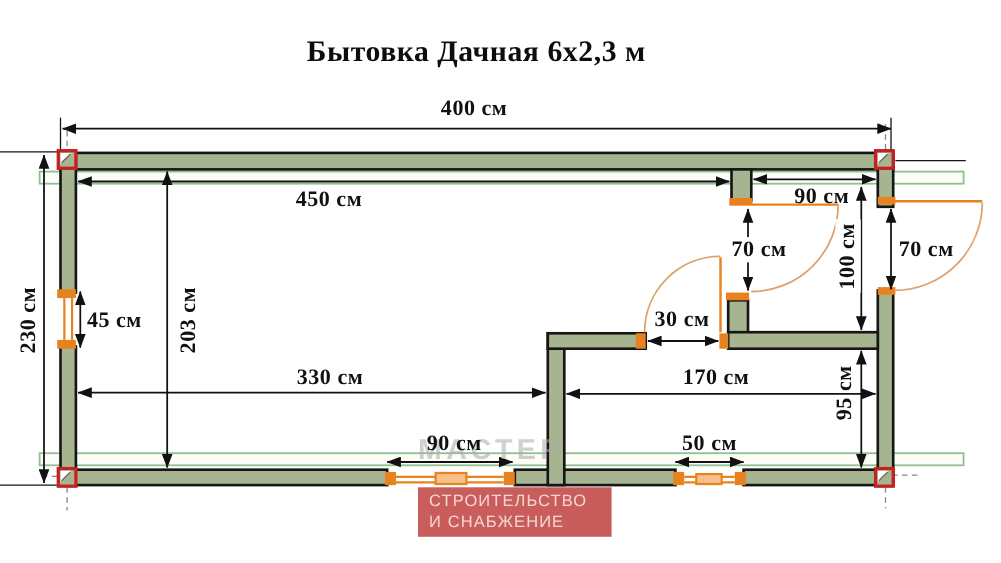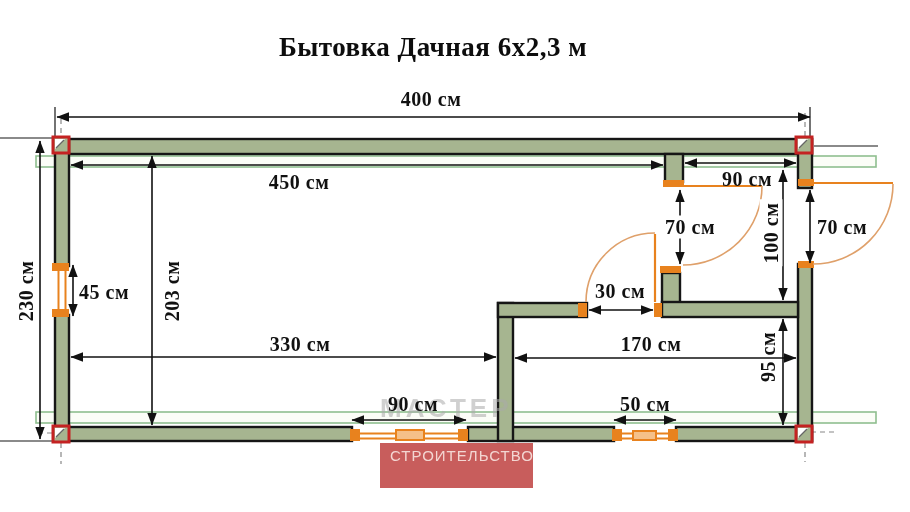--- a/index.html
+++ b/index.html
@@ -10,21 +10,21 @@
        white-space:nowrap;transform:translate(-50%,-50%);letter-spacing:0.5px;}
   .lbl.rot{transform:translate(-50%,-50%) rotate(-90deg);}
   .lbl.wbg{background:#ffffff;padding:0 3px;}
   .lbl.wbg.rot{padding:0 3px;}
   #page-title{position:absolute;z-index:3;transform:translate(-50%,-50%);
        font:bold 27px "Liberation Serif",serif;color:#0d0d0d;white-space:nowrap;letter-spacing:0.5px;}
   .wm{position:absolute;z-index:2;font-family:"Liberation Sans",sans-serif;font-weight:bold;
       color:rgba(170,170,170,0.55);white-space:nowrap;line-height:1;}
   #wm-snab{left:380px;top:357px;font-size:37px;letter-spacing:11px;}
   #wm-master{left:380px;top:395px;font-size:26px;letter-spacing:4px;text-align:center;}
-  #wm-redbox{position:absolute;z-index:2;left:380px;top:443px;width:153px;height:45px;
+  #wm-redbox{position:absolute;z-index:2;left:380px;top:443px;width:176px;height:45px;
       background:#c4504f;opacity:0.92;}
   #wm-redbox .wm-line{position:absolute;left:10px;font-family:"Liberation Sans",sans-serif;
       font-weight:normal;font-size:15px;color:#f3d3cf;letter-spacing:1px;white-space:nowrap;}
   #wm-line1{top:4px;}
   #wm-line2{top:23px;}
 </style>
 </head>
 <body>
 
 <div id="stage">
@@ -158,20 +158,21 @@
       <line x1="589" y1="310" x2="653" y2="310" marker-start="url(#arw)" marker-end="url(#arw)"></line>
       <line x1="783" y1="319" x2="783" y2="425" marker-start="url(#arw)" marker-end="url(#arw)"></line>
       <line x1="614" y1="420" x2="676" y2="420" marker-start="url(#arw)" marker-end="url(#arw)"></line>
       <line x1="352" y1="420" x2="466" y2="420" marker-start="url(#arw)" marker-end="url(#arw)"></line>
     </g>
   </svg>
 
   <div class="wm" id="wm-master">МАСТЕР</div>
   <div id="wm-redbox">
     <div class="wm-line" id="wm-line1">СТРОИТЕЛЬСТВО</div>
+    <div class="wm-line" id="wm-line2">И СНАБЖЕНИЕ</div>
   </div>
 
   <div id="page-title" style="left:433px;top:47px;">Бытовка Дачная 6х2,3 м</div>
 
   <div class="lbl" style="left:431px;top:99px;">400 см</div>
   <div class="lbl" style="left:299px;top:182px;">450 см</div>
   <div class="lbl" style="left:747px;top:179px;">90 см</div>
   <div class="lbl wbg" style="left:690px;top:227px;">70 см</div>
   <div class="lbl rot wbg" style="left:771px;top:233px;">100 см</div>
   <div class="lbl" style="left:842px;top:227px;">70 см</div>

